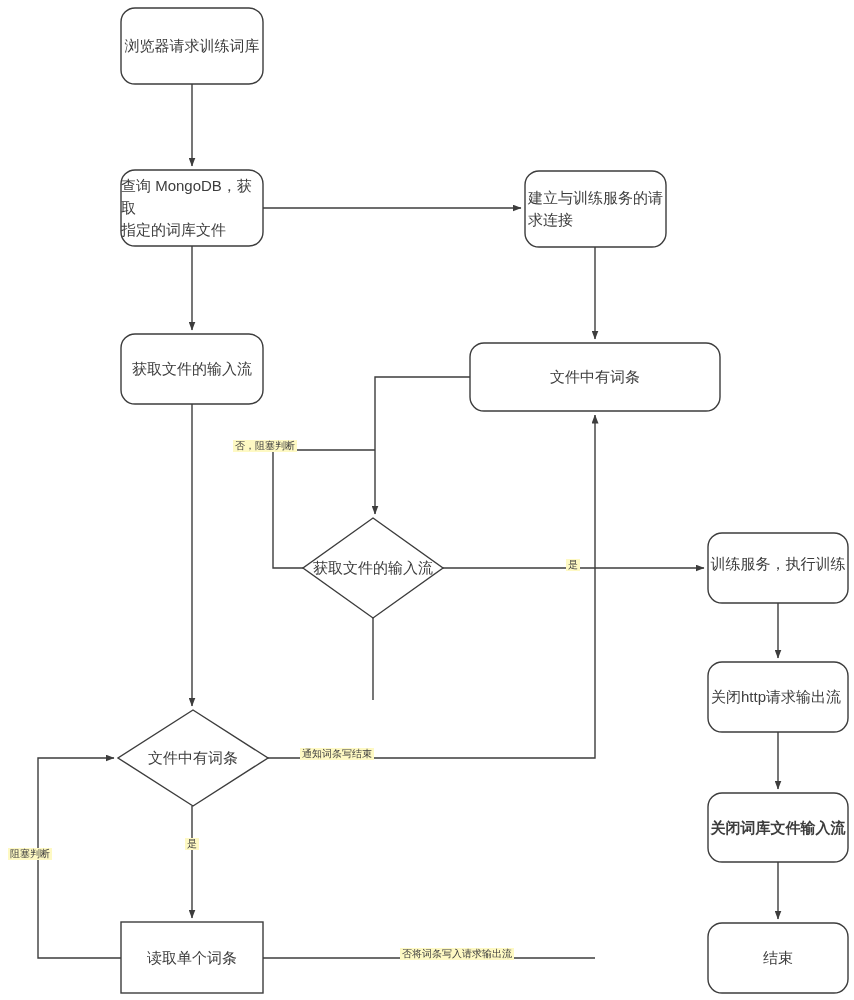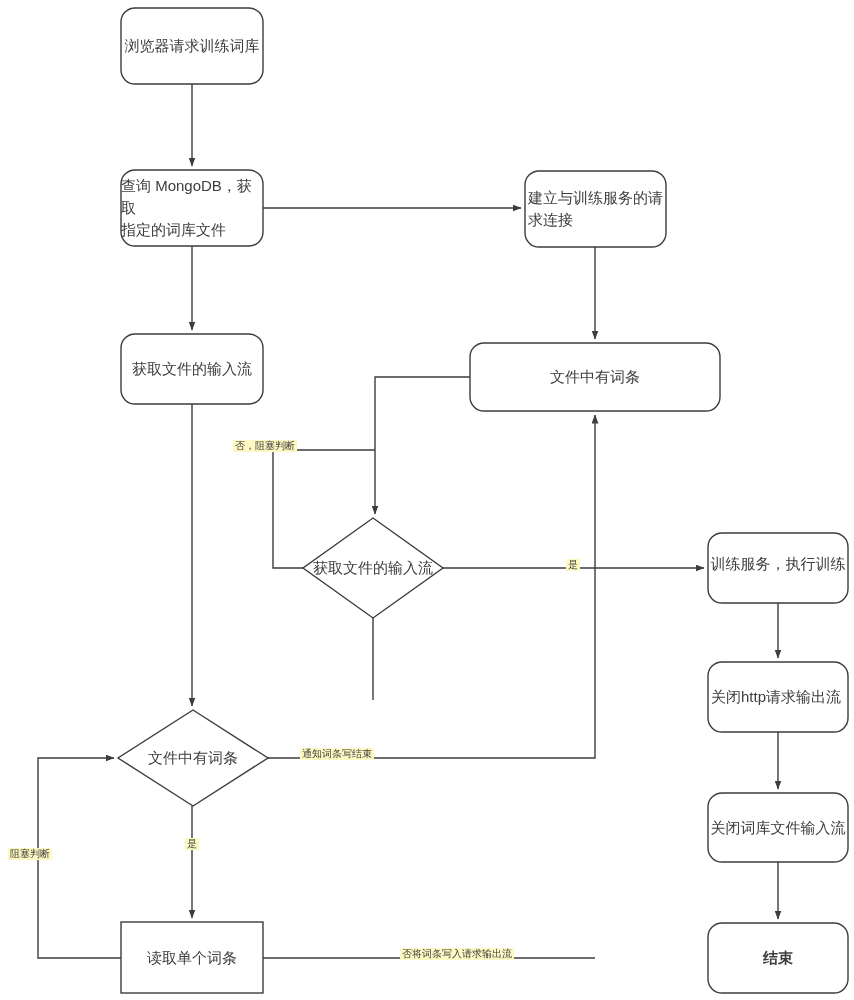--- a/index.html
+++ b/index.html
@@ -96,22 +96,22 @@
 指定的词库文件</div>
       <div class="node-label" style="left: 525px; top: 171px; width: 141px; height: 76px; color: rgb(61, 61, 61);">建立与训练服务的请
 求连接</div>
       <div class="node-label" style="left: 121px; top: 334px; width: 142px; height: 70px; color: rgb(61, 61, 61);">获取文件的输入流</div>
       <div class="node-label" style="left: 470px; top: 343px; width: 250px; height: 68px; color: rgb(61, 61, 61);">文件中有词条</div>
       <div class="node-label" style="left: 303px; top: 518px; width: 140px; height: 100px; color: rgb(61, 61, 61);">获取文件的输入流</div>
       <div class="node-label" style="left: 118px; top: 710px; width: 150px; height: 96px; color: rgb(61, 61, 61);">文件中有词条</div>
       <div class="node-label" style="left: 121px; top: 922px; width: 142px; height: 71px; color: rgb(61, 61, 61);">读取单个词条</div>
       <div class="node-label" style="left: 708px; top: 533px; width: 140px; height: 62px; color: rgb(61, 61, 61);">训练服务，执行训练</div>
       <div class="node-label" style="left: 708px; top: 662px; width: 136px; height: 70px; color: rgb(61, 61, 61);">关闭http请求输出流</div>
-      <div class="node-label" style="left: 708px; top: 793px; width: 140px; height: 69px; color: rgb(61, 61, 61);">关闭词库文件输入流</div>
-      <div class="node-label" style="left: 708px; top: 923px; width: 140px; height: 70px; color: rgb(61, 61, 61); font-weight: bold;">结束</div>
+      <div class="node-label" style="left: 708px; top: 793px; width: 140px; height: 69px; color: rgb(61, 61, 61); font-weight: bold;">关闭词库文件输入流</div>
+      <div class="node-label" style="left: 708px; top: 923px; width: 140px; height: 70px; color: rgb(61, 61, 61);">结束</div>
     </div>
   <div id="edge-labels-layer">
       <div class="edge-label" style="left: 233px; top: 440px; color: rgb(61, 61, 61);">否，阻塞判断</div>
       <div class="edge-label" style="left: 566px; top: 559px; color: rgb(61, 61, 61);">是</div>
       <div class="edge-label" style="left: 300px; top: 748px; color: rgb(61, 61, 61);">通知词条写结束</div>
       <div class="edge-label" style="left: 8px; top: 848px; color: rgb(61, 61, 61);">阻塞判断</div>
       <div class="edge-label" style="left: 185px; top: 838px; color: rgb(61, 61, 61);">是</div>
       <div class="edge-label" style="left: 400px; top: 948px; color: rgb(61, 61, 61);">否将词条写入请求输出流</div>
     </div>
 </div>

